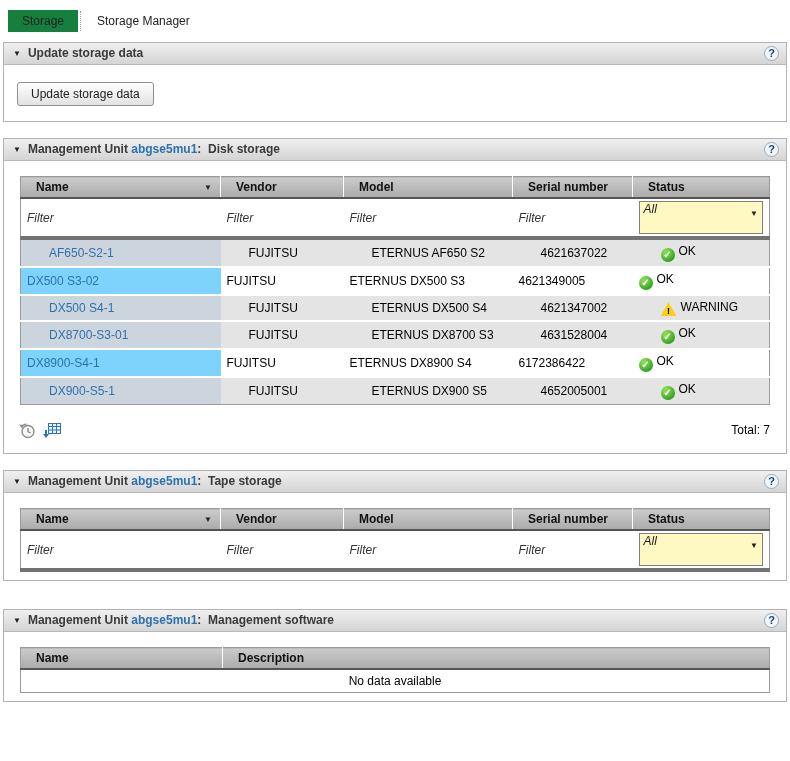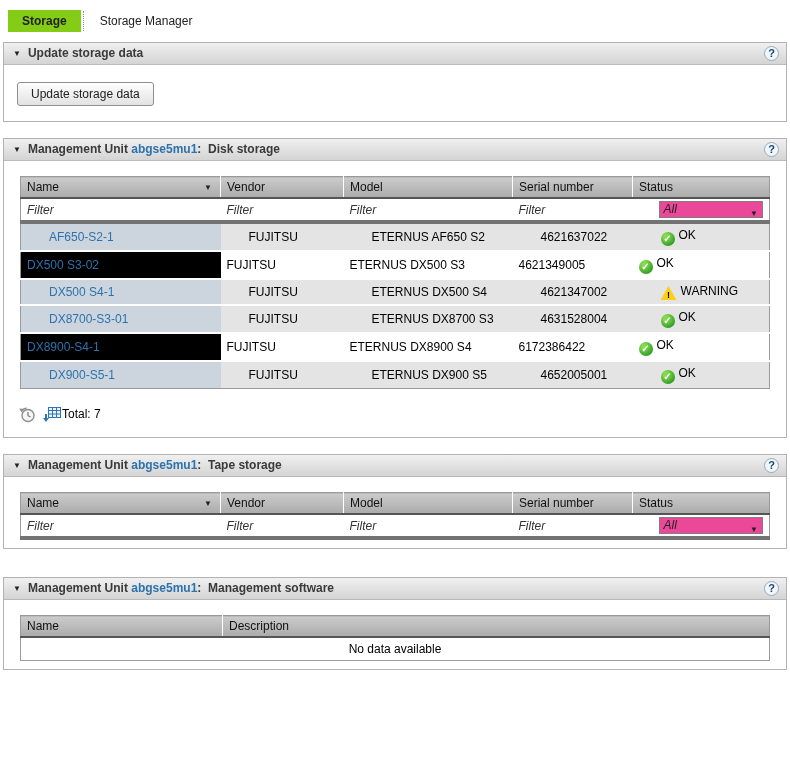--- a/index.html
+++ b/index.html
@@ -7,21 +7,21 @@
   body {
     width:790px; height:761px;
     font-family:"Liberation Sans", sans-serif;
     font-size:12px; color:#000;
     overflow:hidden;
   }
 
   
   .tabbar { display:flex; align-items:center; margin:10px 0 10px 8px; height:22px; }
   .tab { padding:4px 14px; cursor:pointer; color:#222; }
-  .tab.active { background:#84cc16; font-weight:bold; }
+  .tab.active { background:#15803d; font-weight:normal; }
   .tab-sep { width:1px; height:20px; margin:0 2px; border-left:1px dotted #999; }
 
   
   .panel { margin:0 3px 16px 3px; border:1px solid #b2b2b2; background:#fff; }
   .panel.last { margin-top:28px; margin-bottom:0; }
   .panel-header {
     position:relative; height:22px; line-height:21px;
     background:linear-gradient(#f0f0f0,#d4d4d4);
     border-bottom:1px solid #b9b9b9;
     padding-left:9px; font-weight:bold; color:#3a3a3a;
@@ -43,60 +43,60 @@
     padding:4px 13px; background:linear-gradient(#fefefe,#e2e2e2);
     border:1px solid #8f8f8f; border-radius:3px; cursor:pointer;
   }
   .lastupdate b { margin-right:5px; }
 
   
   .table-wrap { padding:15px 16px 8px 16px; }
   table { width:750px; border-collapse:collapse; table-layout:fixed; border:1px solid #9a9a9a; }
   th {
     background:linear-gradient(#cbcbcb,#ababab);
-    text-align:left; font-weight:normal; font-size:12px; color:#111;
-    padding:3px 6px; height:20px;
+    text-align:left; font-weight:bold; font-size:12px; color:#111;
+    padding:3px 15px; height:20px;
     border-bottom:2px solid #555; border-left:1px solid #fff;
     cursor:pointer; position:relative;
   }
   th:first-child { border-left:none; }
   .sort-icon { position:absolute; right:8px; top:6px; font-size:8px; color:#222; }
   td { padding:4px 6px; height:23px; overflow:hidden; white-space:nowrap; }
   tr.filter-row td {
     font-style:italic; color:#333; background:#fff; height:21px; padding:2px 6px;
     border-bottom:4px solid #737373; cursor:text;
   }
   .select-box {
-    position:relative; border:1px solid #7f7f7f; background:#ec4899; height:17px; line-height:15px;
-    padding:0 16px 0 4px; font-style:italic; color:#222; cursor:pointer;margin-left:20px;
+    position:relative; border:1px solid #7f7f7f; background:#fef9c3; height:33px; line-height:15px;
+    padding:0 16px 0 4px; font-style:italic; color:#222; cursor:pointer;
   }
   .select-box .dd-arrow { position:absolute; right:4px; top:4px; font-size:8px; color:#222; font-style:normal; }
   tbody.data tr td { border-bottom:2px solid #fff; }
   tbody.data tr:last-child td { border-bottom:none; }
   tbody.data tr.odd td        { background:#e4e4e4;padding-left:28px; }
   tbody.data tr.even td       { background:#ffffff; }
   tbody.data tr.odd  td.col-name { background:#ccd5dd; }
-  tbody.data tr.even td.col-name { background:#000000; }
+  tbody.data tr.even td.col-name { background:#7dd3fc; }
   .empty-row td { text-align:center; background:#fff; height:23px; }
 
   .icon-ok {
     display:inline-block; width:14px; height:14px; border-radius:50%;
     background:radial-gradient(circle at 35% 30%, #86d94e 15%, #2f9e23 75%);
     color:#fff; text-align:center; line-height:14px; font-size:10px; font-weight:bold;
     vertical-align:-3px; margin-right:4px;
   }
   .icon-warn {
     display:inline-block; width:16px; height:14px;
     background:#fccf1b; clip-path:polygon(50% 0, 100% 100%, 0 100%);
     color:#000; text-align:center; line-height:18px; font-size:9px; font-weight:bold;
     vertical-align:-3px; margin-right:4px;
   }
 
   
-  .table-footer { display:flex; justify-content:flex-start; align-items:center; padding:8px 16px 14px 14px; }
+  .table-footer { display:flex; justify-content:space-between; align-items:center; padding:8px 16px 14px 14px; }
   .footer-icons { display:flex; gap:7px; align-items:center; }
   .footer-icons svg { cursor:pointer; }
 </style>
 </head>
 <body>
 
 <div class="tabbar">
   <div class="tab active">Storage</div>
   <div class="tab-sep"></div>
   <div class="tab">Storage Manager</div>

